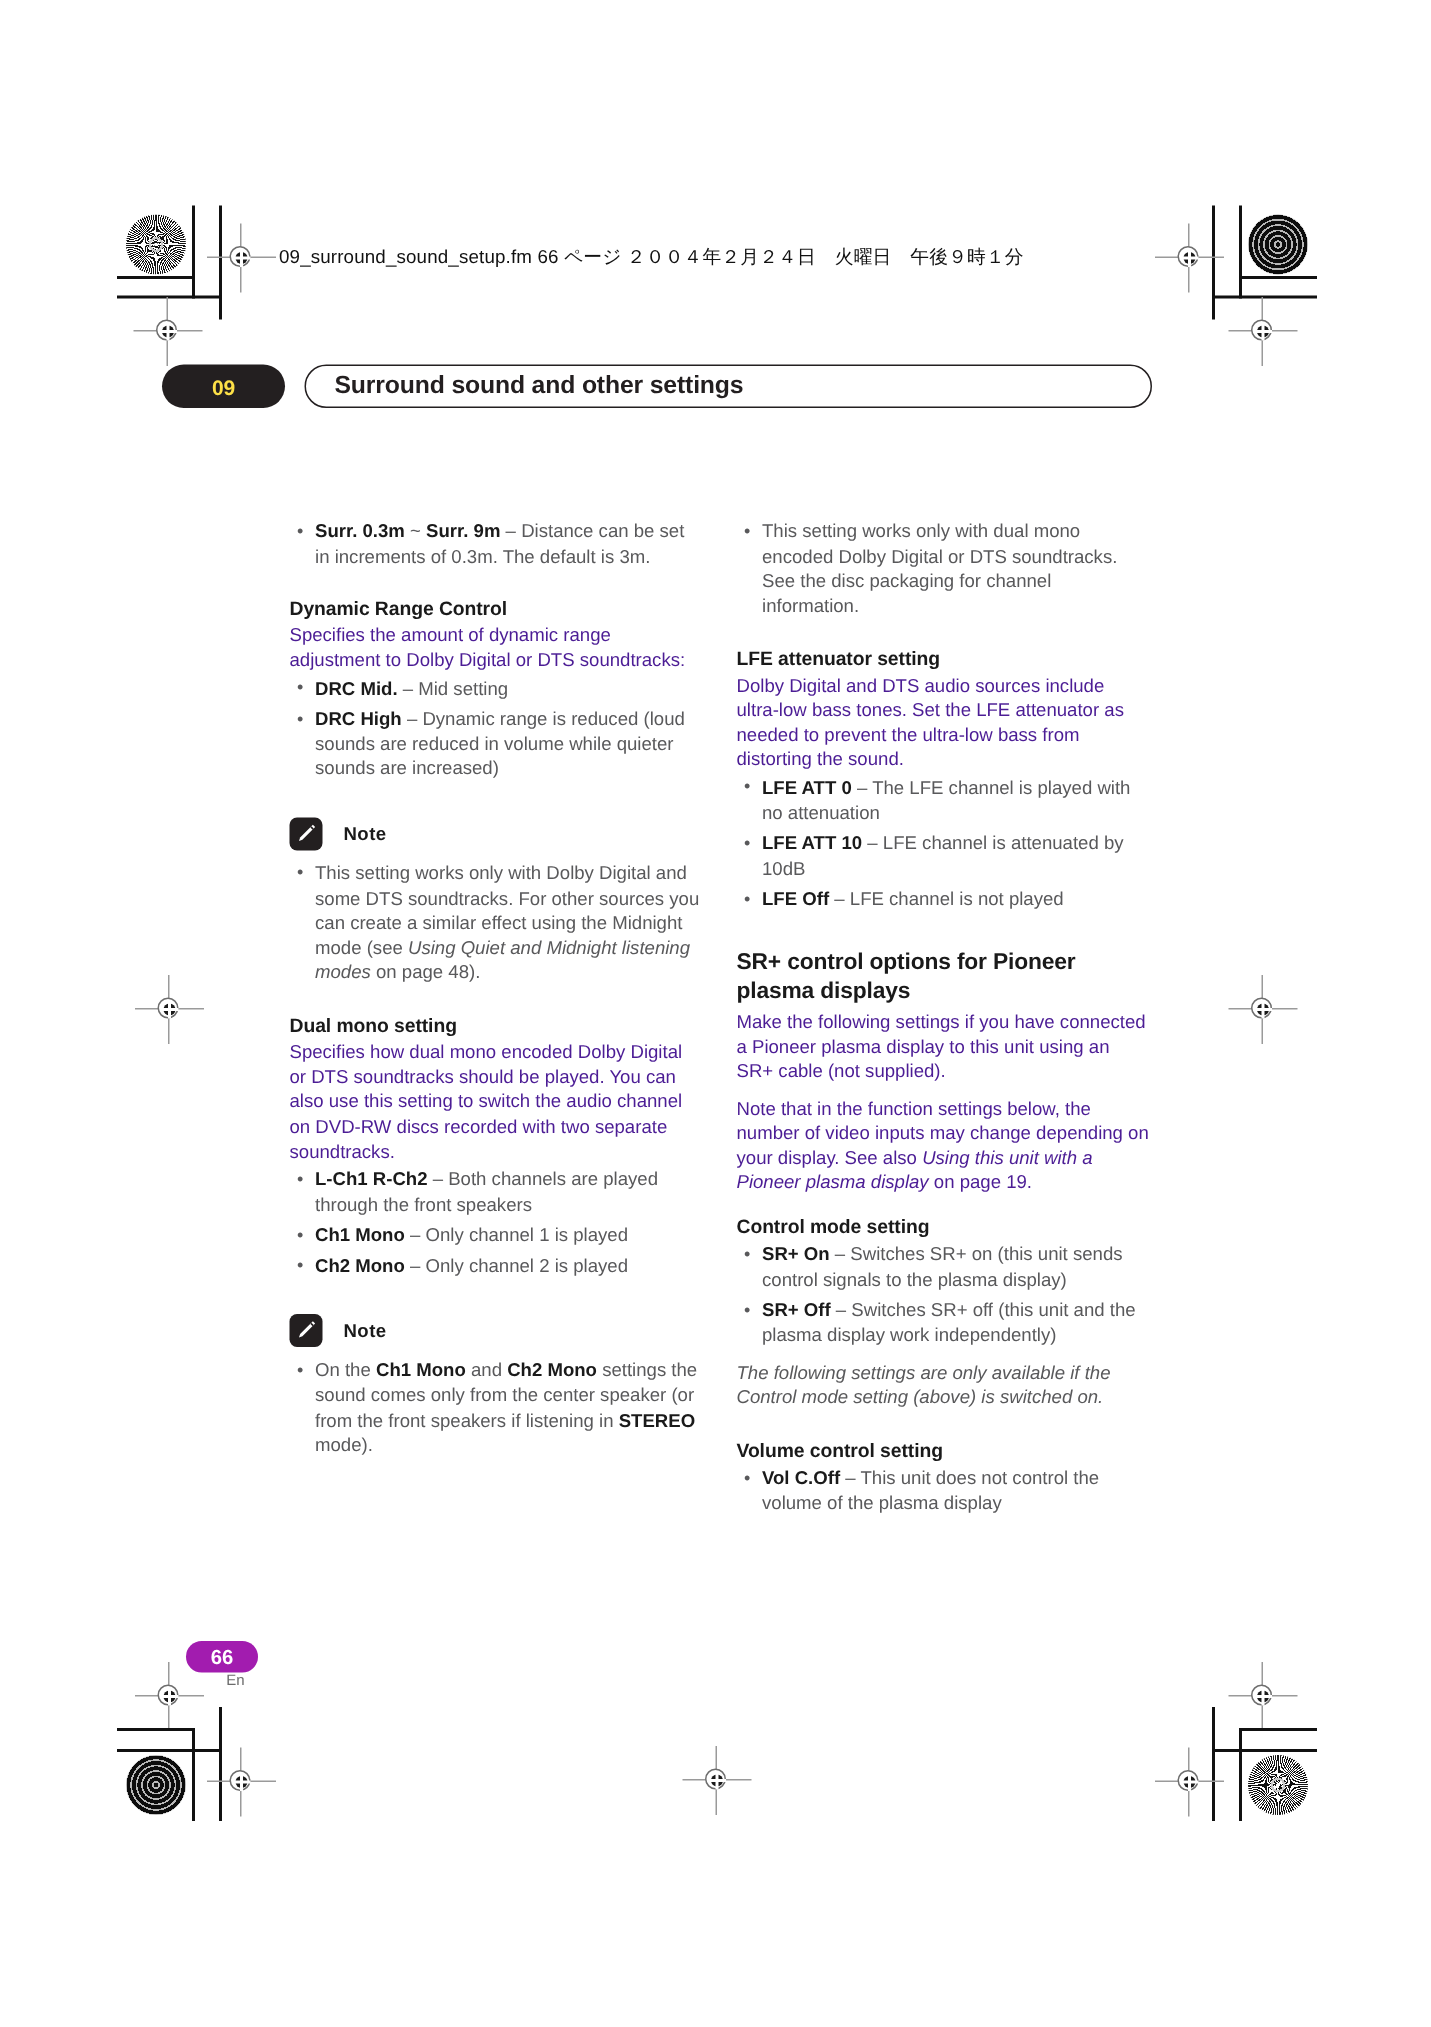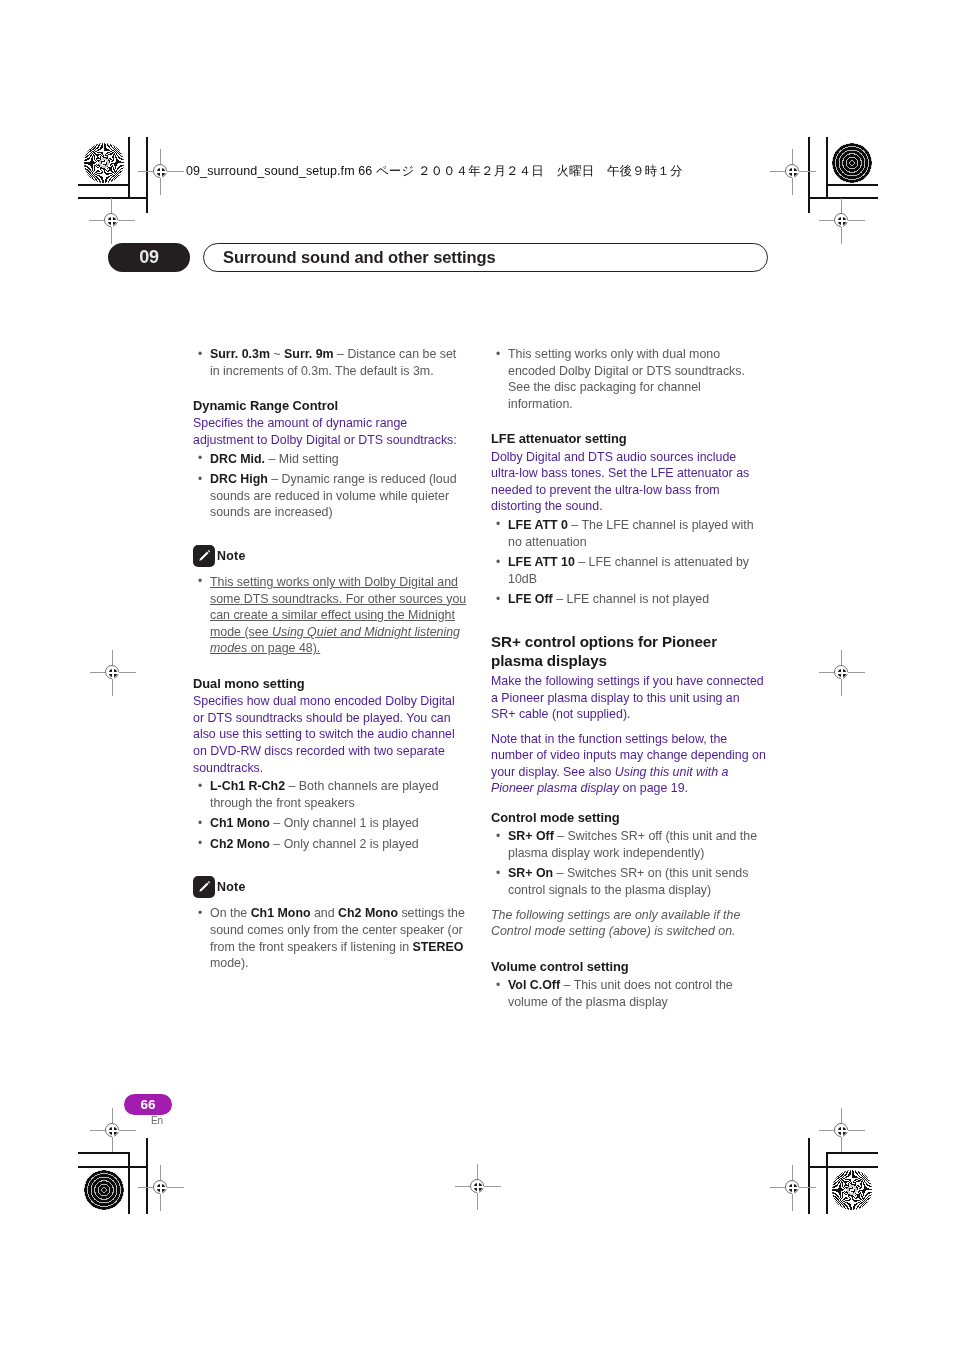--- a/index.html
+++ b/index.html
@@ -107,22 +107,22 @@
     top: 243px;
     width: 660px;
     height: 29px;
   }
   .chapter-num {
     position: absolute;
     left: 0; top: 0;
     width: 82px; height: 29px;
     background: #231f20;
     border-radius: 14.5px;
-    color: #e5e5e5;
-    font-size: 18px;
+    color: #fde047;
+    font-size: 14px;
     font-weight: bold;
     display: flex;
     align-items: center;
     justify-content: center;
     letter-spacing: -0.2px;
   }
   .chapter-title-box {
     position: absolute;
     left: 95px; top: 0;
     width: 565px; height: 29px;
@@ -206,21 +206,21 @@
   b, strong {
     color: #1a1a1a;
     font-weight: bold;
   }
   i, em { font-style: italic; }
 
   
   .note-head {
     display: flex;
     align-items: center;
-    gap: 2px;
+    gap: 14px;
     margin: 0;
     text-align: right;
   }
   .note-icon {
     width: 22px;
     height: 22px;
     background: #231f20;
     border-radius: 5px;
     position: relative;
     flex: 0 0 auto;
@@ -391,21 +391,21 @@
   <div class="note-head">
     <span class="note-icon">
       <svg width="16" height="16" viewBox="0 0 16 16" aria-hidden="true">
         <path d="M12.6 1.9 L14.1 3.4 L5.6 11.9 L3.3 12.7 L4.1 10.4 Z" fill="#ffffff"></path>
         <path d="M11.3 3.2 L12.8 4.7" stroke="#231f20" stroke-width="1.1" fill="none"></path>
       </svg>
     </span>
     <span class="note-label">Note</span>
   </div>
 
-  <ul class="bul" style="margin-top:7px;text-decoration:underline;">
+  <ul class="bul" style="margin-top:7px;">
     <li><span>This setting works only with Dolby Digital and some DTS soundtracks. For other sources you can create a similar effect using the Midnight mode (see </span><i>Using Quiet and Midnight listening modes</i><span> on page 48).</span></li>
   </ul>
 
   <div class="gap-l"></div>
 
   <h3 class="sec">Dual mono setting</h3>
   <p class="body">Specifies how dual mono encoded Dolby Digital or DTS soundtracks should be played. You can also use this setting to switch the audio channel on DVD-RW discs recorded with two separate soundtracks.</p>
 
   <ul class="bul">
     <li><b>L-Ch1 R-Ch2</b><span> – Both channels are played through the front speakers</span></li>
@@ -452,22 +452,22 @@
 
   <h2 class="bigsec">SR+ control options for Pioneer plasma displays</h2>
   <p class="body">Make the following settings if you have connected a Pioneer plasma display to this unit using an SR+ cable (not supplied).</p>
   <p class="body"><span>Note that in the function settings below, the number of video inputs may change depending on your display. See also </span><i>Using this unit with a Pioneer plasma display</i><span> on page 19.</span></p>
 
   <div class="gap-m"></div>
 
   <h3 class="sec">Control mode setting</h3>
 
   <ul class="bul">
+    <li><b>SR+ On</b><span> – Switches SR+ on (this unit sends control signals to the plasma display)</span></li>
     <li><b>SR+ Off</b><span> – Switches SR+ off (this unit and the plasma display work independently)</span></li>
-    <li><b>SR+ On</b><span> – Switches SR+ on (this unit sends control signals to the plasma display)</span></li>
   </ul>
 
   <div class="gap-s"></div>
 
   <p class="italic">The following settings are only available if the Control mode setting (above) is switched on.</p>
 
   <div class="gap-l"></div>
 
   <h3 class="sec">Volume control setting</h3>
 

